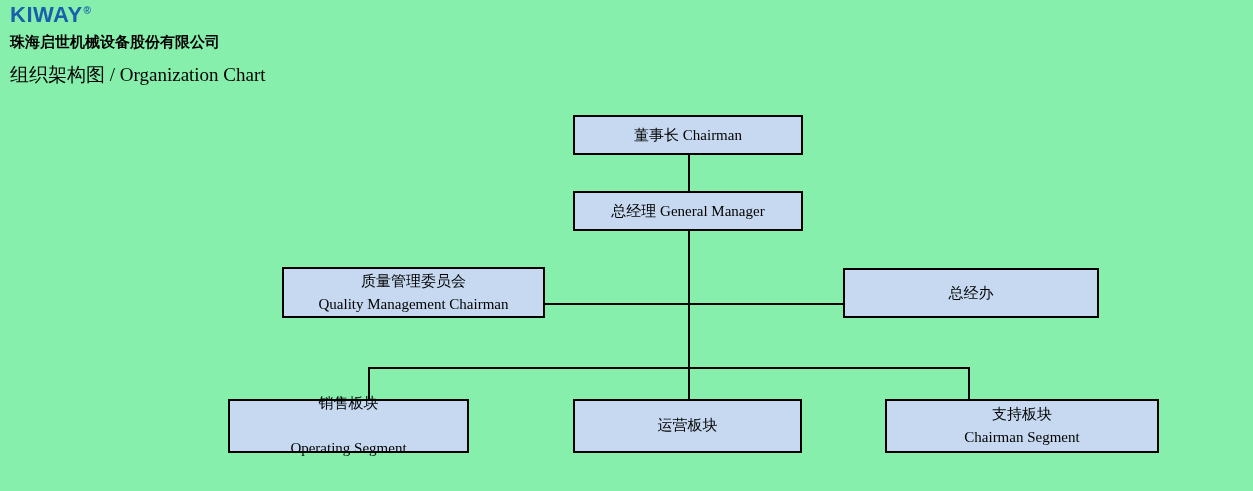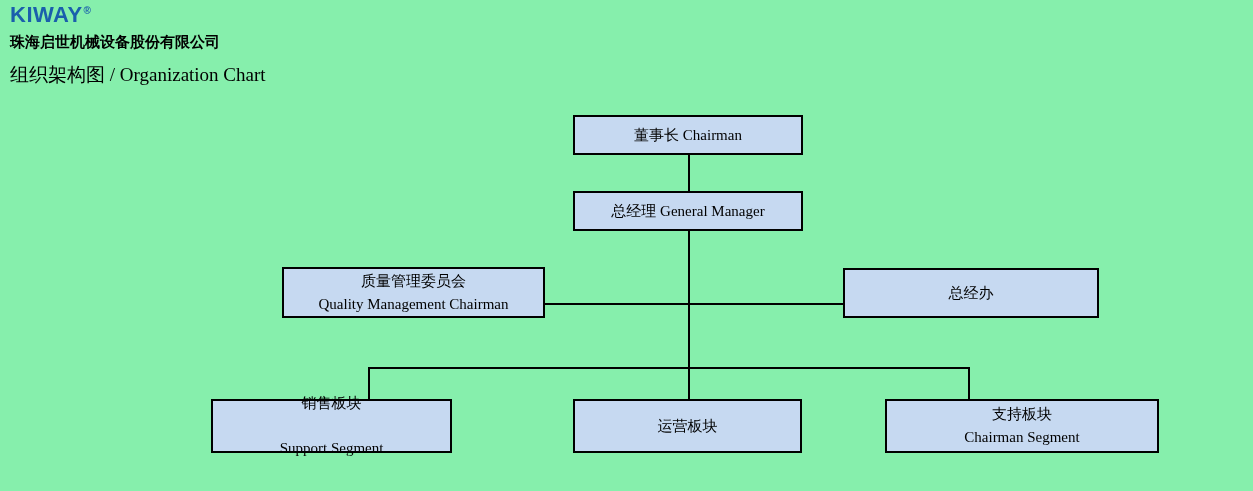--- a/index.html
+++ b/index.html
@@ -67,22 +67,22 @@
     line-height: 23px;
     color: #000000;
     white-space: nowrap;
   }
   .node span { display: block; }
 
   .n-chairman  { left: 573px; top: 115px; width: 230px; height: 40px; }
   .n-gm        { left: 573px; top: 191px; width: 230px; height: 40px; }
   .n-qmc       { left: 270px; top: 267px; width: 263px; height: 51px; margin-left: 12px; }
   .n-gmo       { left: 843px; top: 268px; width: 256px; height: 50px; }
-  .n-business  { left: 211px; top: 399px; width: 241px; height: 54px; gap: 22px; }
-  .n-operating { left: 573px; top: 399px; width: 229px; height: 54px; }
+  .n-business  { left: 228px; top: 399px; width: 241px; height: 54px; gap: 22px; }
+  .n-operating { left: 573px; top: 399px; width: 229px; height: 54px; font-family: Liberation Mono, monospace; }
   .n-support   { left: 885px; top: 399px; width: 274px; height: 54px; }
 
   
   .line { position: absolute; background: #000000; }
   .l-chairman-gm   { left: 688px; top: 155px; width: 1.5px; height: 36px; }
   .l-center-trunk  { left: 688px; top: 231px; width: 1.5px; height: 168px; }
   .l-mid-h         { left: 533px; top: 303px; width: 310px; height: 1.5px; }
   .l-bottom-h      { left: 368px; top: 367px; width: 601px; height: 1.5px; }
   .l-drop-left     { left: 368px; top: 367px; width: 1.5px; height: 32px; }
   .l-drop-right    { left: 968px; top: 367px; width: 1.5px; height: 32px; }
@@ -117,21 +117,21 @@
     <span>质量管理委员会</span>
     <span>Quality Management Chairman</span>
   </div>
 
   <div class="node n-gmo">
     <span>总经办</span>
   </div>
 
   <div class="node n-business">
     <span>销售板块</span>
-    <span>Support Segment</span>
+    <span>Operating Segment</span>
   </div>
 
   <div class="node n-operating">
     <span>运营板块</span>
   </div>
 
   <div class="node n-support">
     <span>支持板块</span>
     <span>Chairman Segment</span>
   </div>

